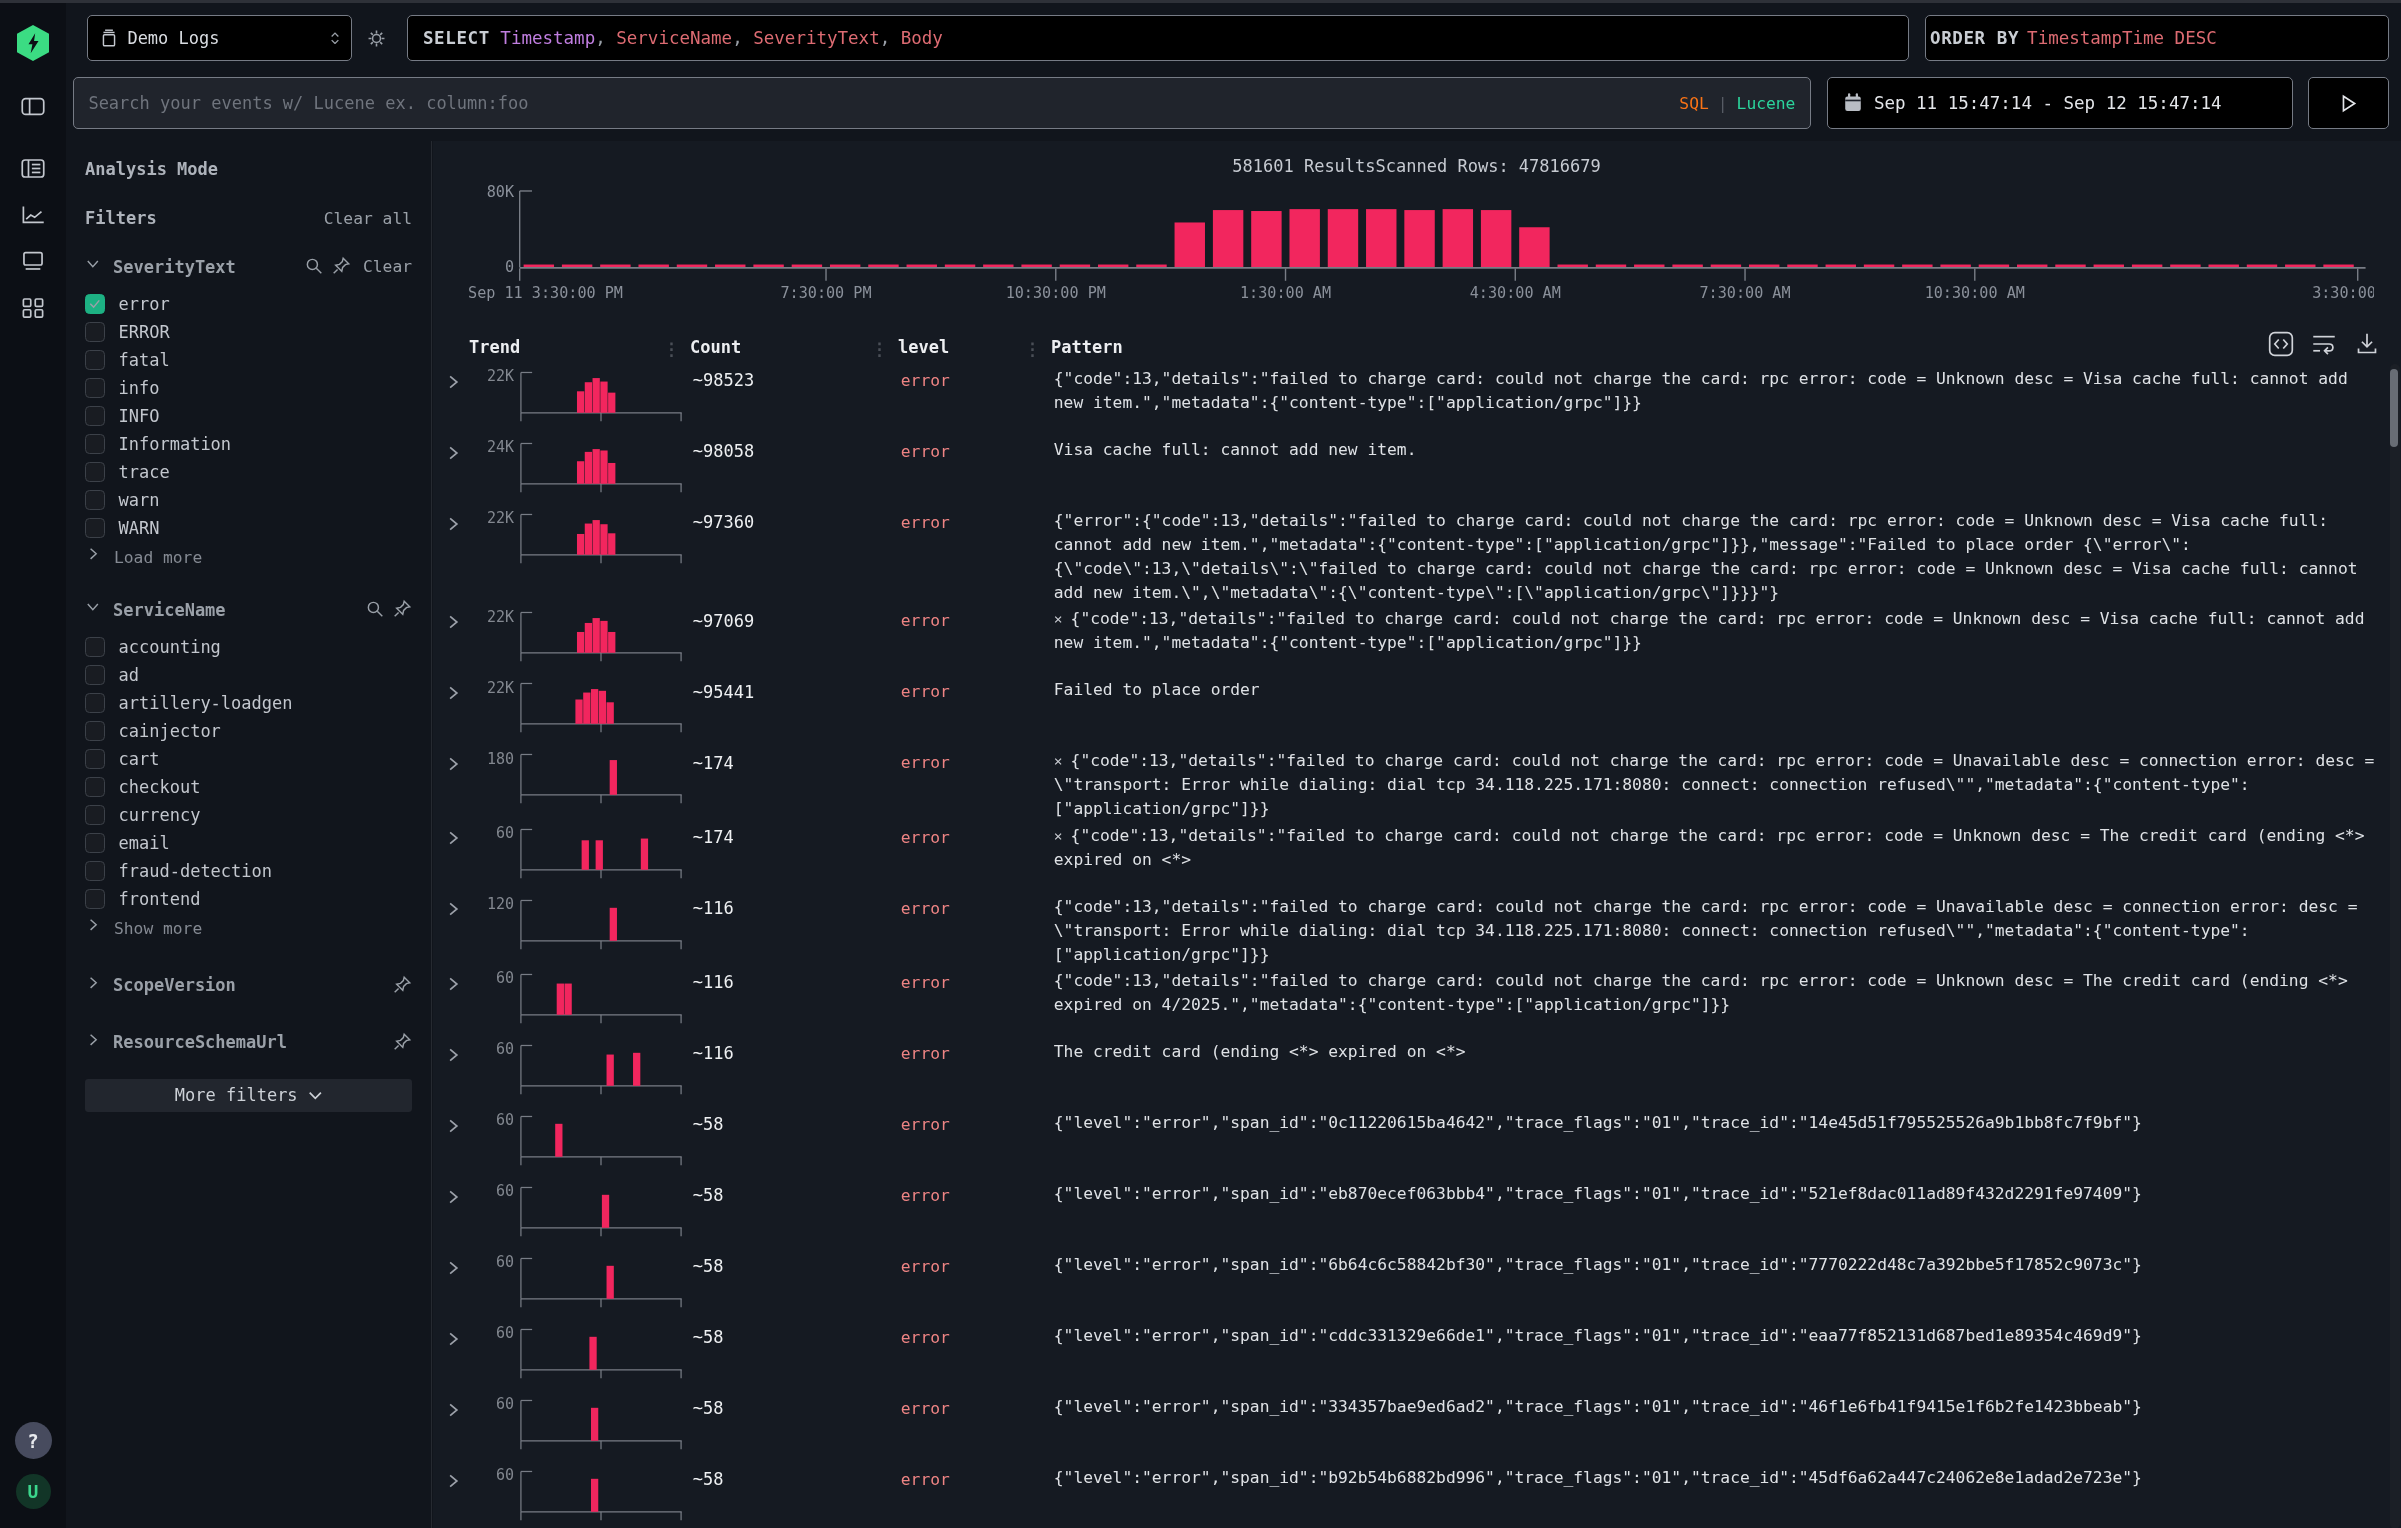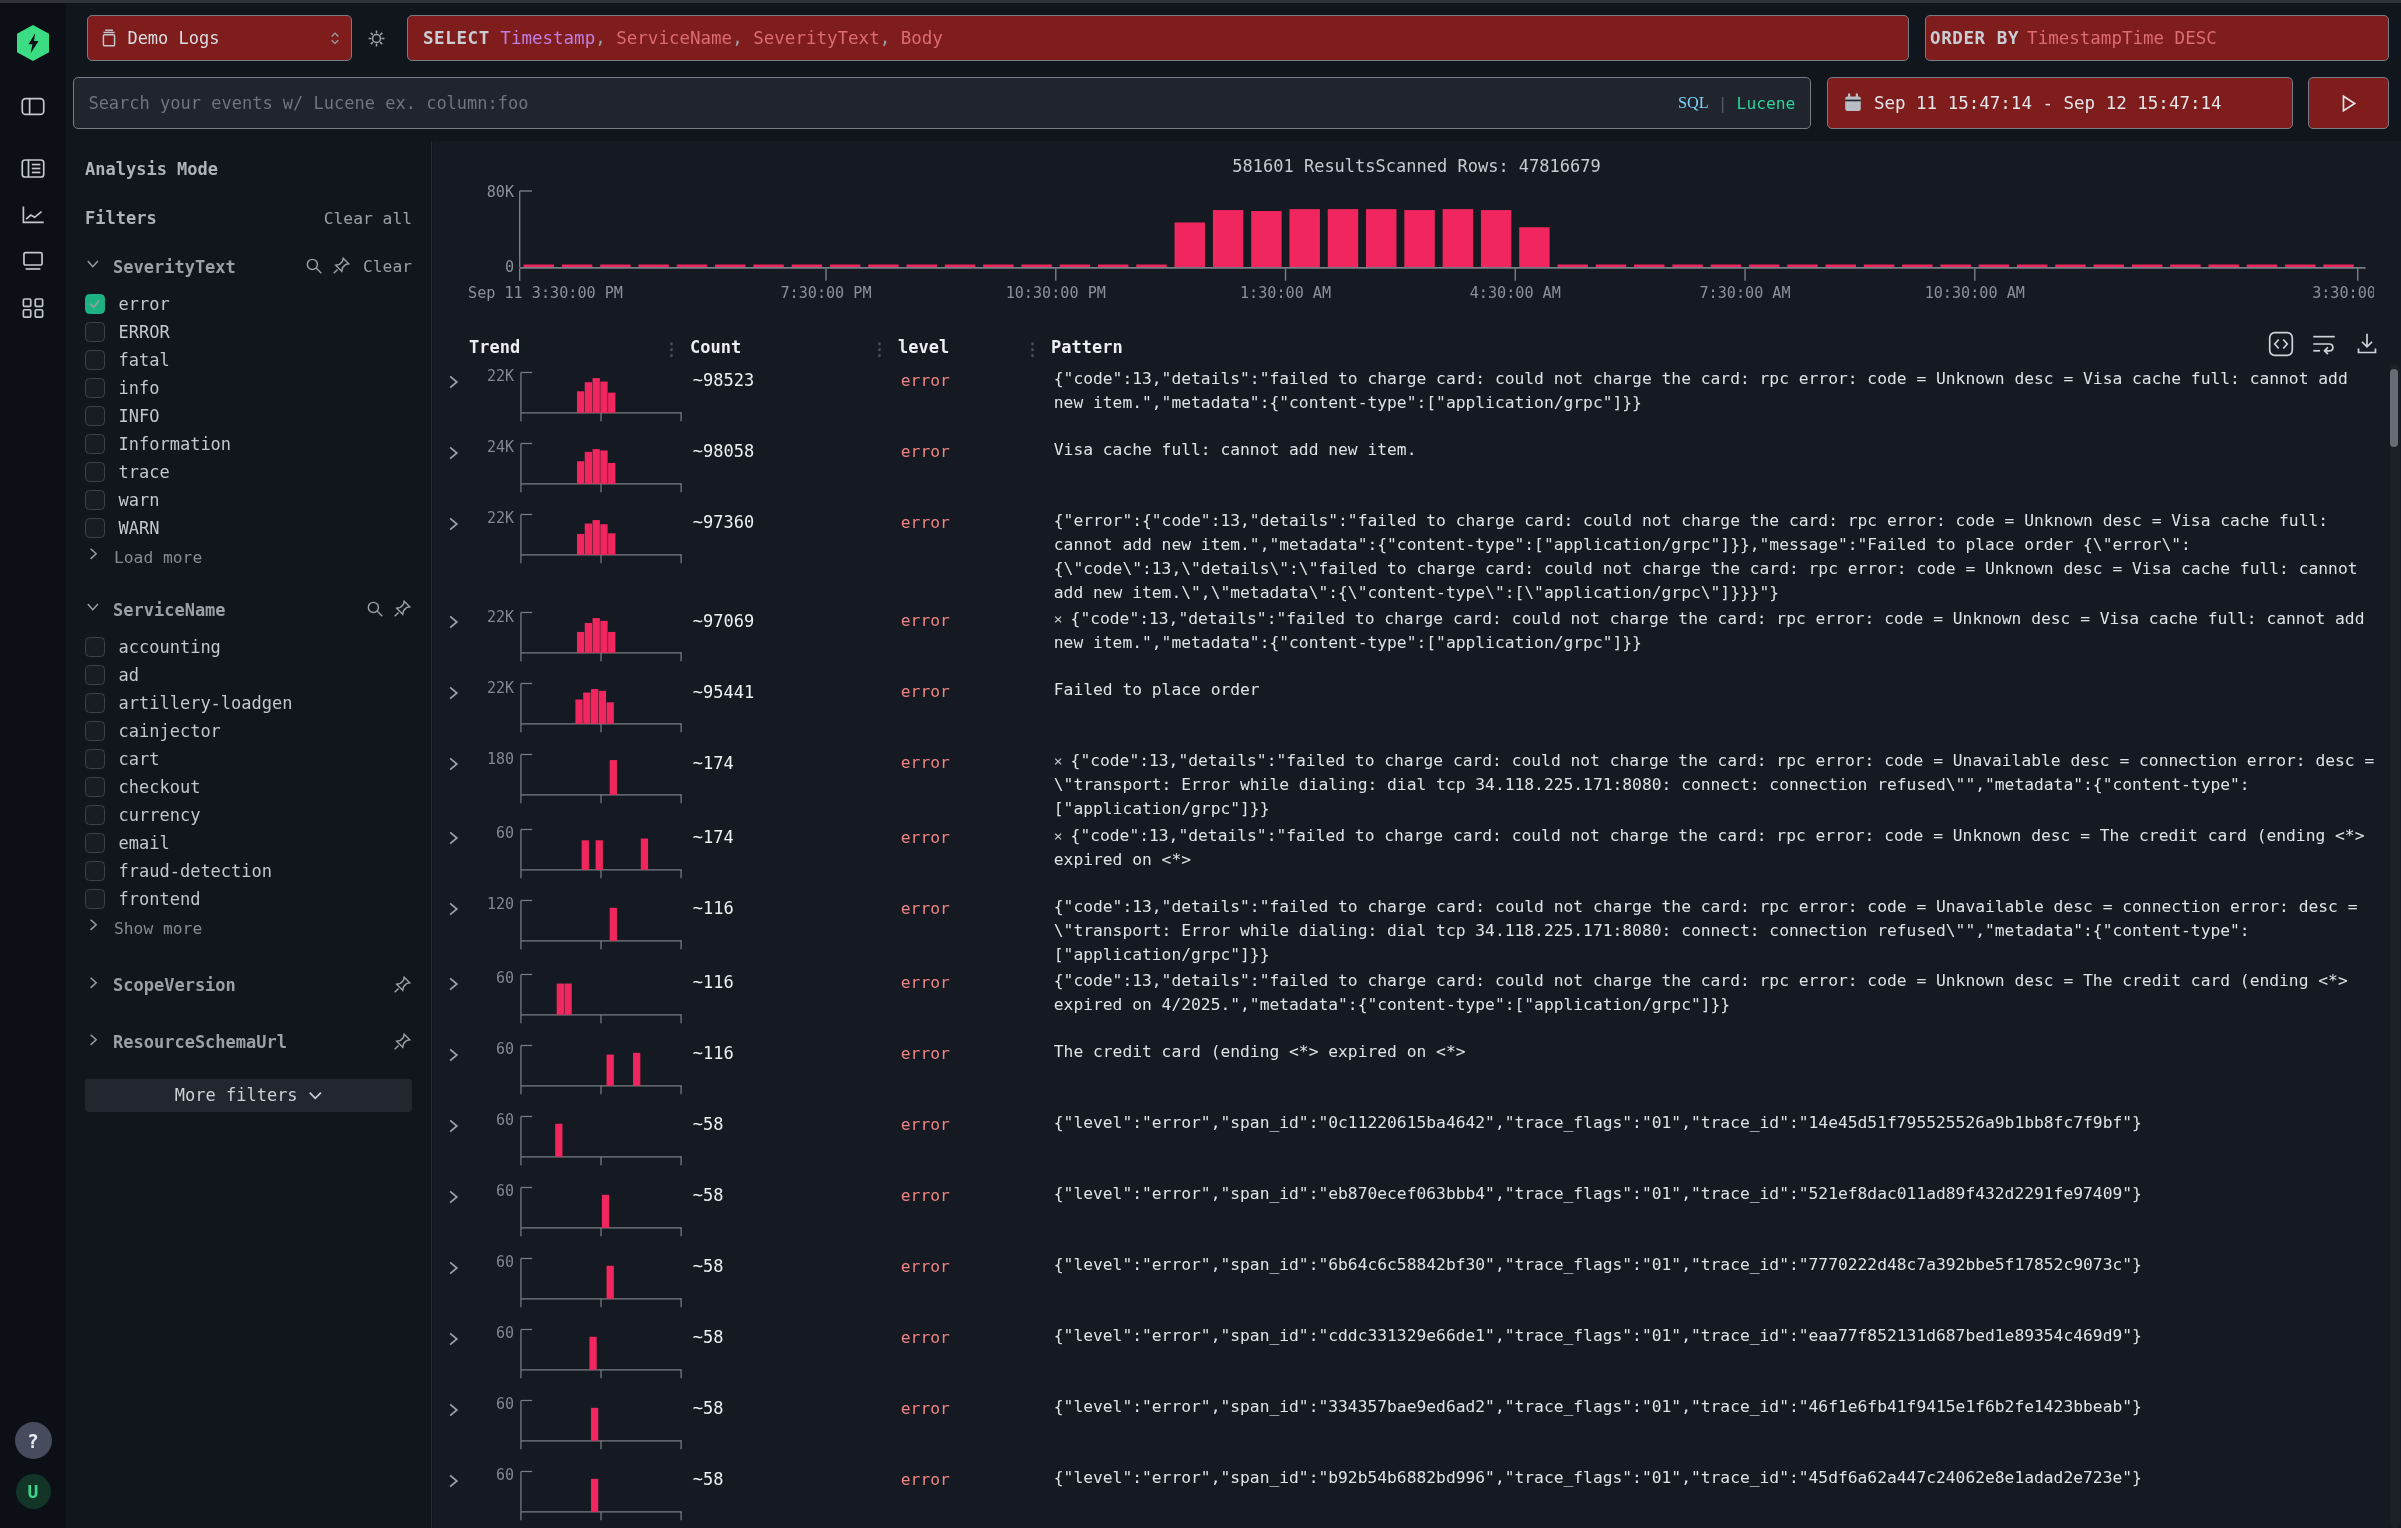--- a/index.html
+++ b/index.html
@@ -20,31 +20,31 @@
   .rail-bottom{margin-top:auto;margin-bottom:19px;display:flex;flex-direction:column;gap:14.6px;align-items:center;}
   .help-circle{width:37px;height:37px;border-radius:50%;background:#474b5e;color:#e8eaee;
     display:flex;align-items:center;justify-content:center;font-size:19px;font-weight:bold;}
   .avatar-circle{width:35px;height:35px;border-radius:50%;background:#123527;color:#3bd68c;
     display:flex;align-items:center;justify-content:center;font-size:18px;font-weight:bold;}
 
   
   #topbar{position:absolute;left:66px;top:0;width:2335px;height:141px;background:#11151c;}
   .tb-row1{position:absolute;top:15px;left:0;width:100%;height:46px;display:flex;align-items:center;}
   .tb-row2{position:absolute;top:77px;left:0;width:100%;height:52px;display:flex;align-items:center;}
-  .box{background:#7f1d1d;border:1.1px solid #767b85;border-radius:5px;display:flex;align-items:center;}
+  .box{background:#000000;border:1.1px solid #767b85;border-radius:5px;display:flex;align-items:center;}
   .src-select{margin-left:21px;width:265px;height:46px;padding:0 11.3px 0 12.4px;gap:9px;font-size:17px;color:#d9dce1;}
   .src-caret{margin-left:auto;display:flex;flex-direction:column;gap:1.7px;}
   .gear-wrap{margin-left:12.4px;display:flex;align-items:center;}
   .sql-box{margin-left:18px;flex:1;height:46px;padding:0 14.6px;font-size:17.5px;}
   .kw{font-weight:bold;color:#c9cdd3;letter-spacing:0.6px;}
   .order-box{margin-left:16px;margin-right:12px;width:464px;height:46px;padding:0 4px;font-size:17.5px;gap:8px;}
   .search-box{margin-left:6.8px;flex:1;height:52px;padding:0 14.6px;font-size:17px;background:#20242c;}
   .placeholder{color:#6f747d;}
   .mode-toggle{margin-left:auto;font-size:16.3px;display:flex;gap:9px;align-items:center;}
-  .mode-sql{color:#7dd3fc;font-family:Liberation Serif, serif;} .mode-sep{color:#565b64;} .mode-lucene{color:#2bd49c;}
+  .mode-sql{color:#f97316;} .mode-sep{color:#565b64;} .mode-lucene{color:#2bd49c;}
   .date-box{margin-left:16px;width:466px;height:52px;padding:0 14.6px;gap:11.3px;font-size:17.5px;color:#e3e5e9;}
   .run-btn{margin-left:15px;margin-right:12px;width:81px;height:52px;justify-content:center;}
 
   
   #fpanel{position:absolute;left:66px;top:141px;width:366px;height:1388px;background:#11151c;
           border-right:0.6px solid #262a31;padding:0 19px;}
   .panel-title{margin-top:18px;font-size:17px;font-weight:bold;color:#aeb3bb;}
   #amode-menu{position:relative;margin-top:20px;}
   .menu-line{position:absolute;left:6.2px;top:2.3px;bottom:5.6px;width:2.8px;background:#2c3037;}
   .amode-item{position:relative;height:35px;display:flex;align-items:center;padding-left:27px;

